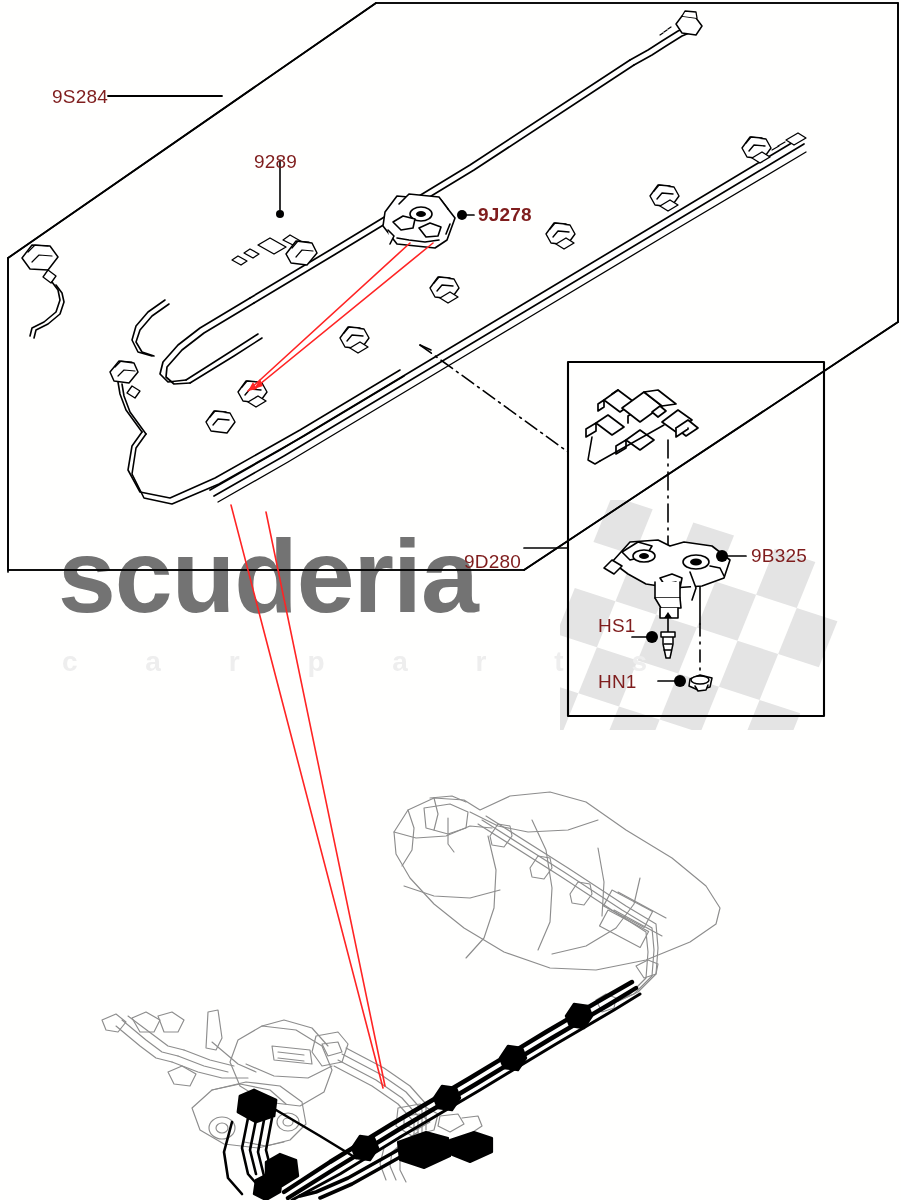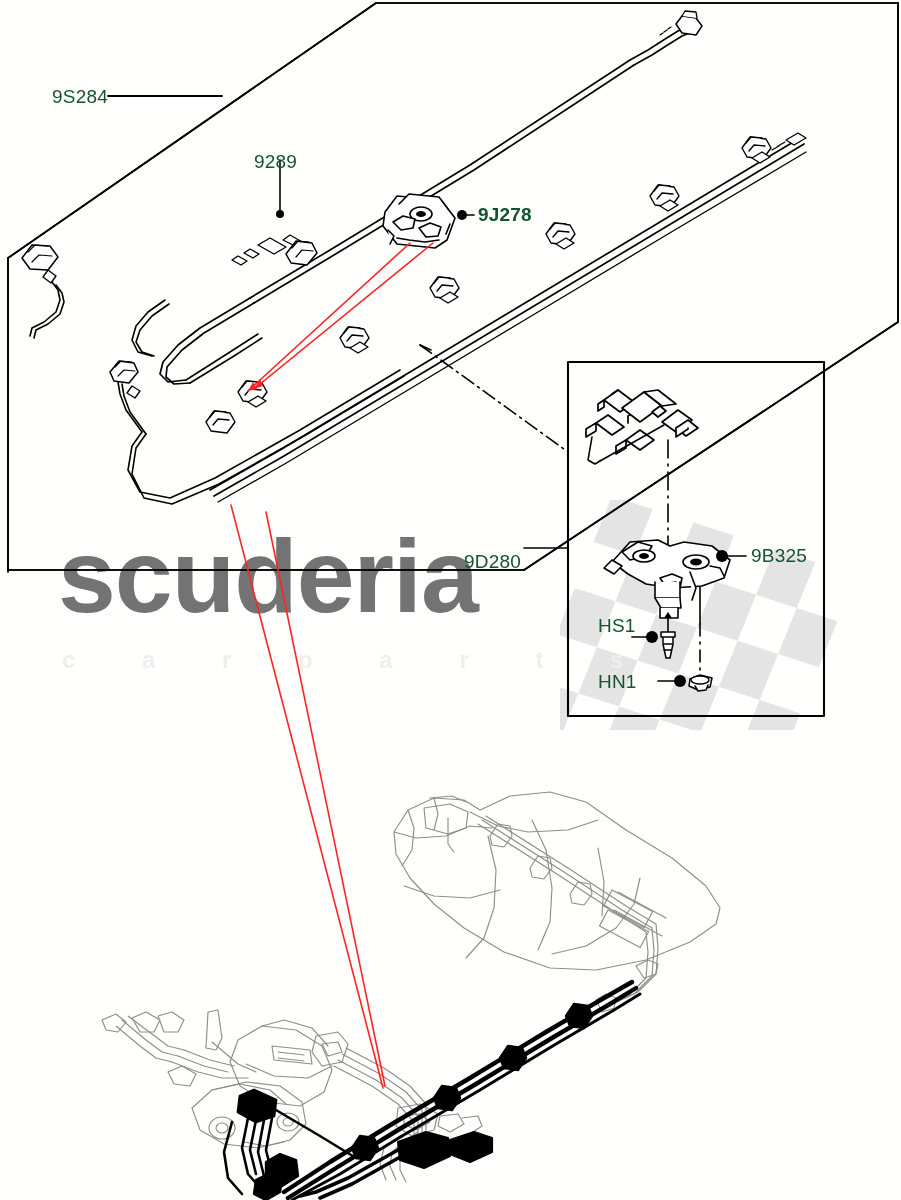--- a/index.html
+++ b/index.html
@@ -5,34 +5,34 @@
 <style>
   html,body{margin:0;padding:0;background:#ffffff;}
   body{
     width:901px;height:1200px;position:relative;overflow:hidden;
     font-family:"Liberation Sans","DejaVu Sans",sans-serif;
     background:#fffffe;
   }
   #stage{position:absolute;left:0;top:0;width:901px;height:1200px;}
   #stage svg{position:absolute;left:0;top:0;width:901px;height:1200px;}
   .lbl{
-    position:absolute;color:#14532d;font-size:19px;font-weight:400;
+    position:absolute;color:#7f1d1d;font-size:19px;font-weight:400;
     letter-spacing:0.2px;white-space:nowrap;line-height:1;
     font-family:"Liberation Sans","DejaVu Sans",sans-serif;
   }
   .wm-main{
     position:absolute;left:58px;top:524px;
     font-size:104px;font-weight:700;color:#737373;
     letter-spacing:-1px;line-height:1;white-space:nowrap;
     font-family:"Liberation Sans","DejaVu Sans",sans-serif;
     user-select:none;
   }
   .wm-sub{
     position:absolute;left:62px;top:648px;
-    font-size:24px;font-weight:700;color:#eeeeee;
+    font-size:28px;font-weight:700;color:#eeeeee;
     letter-spacing:30px;line-height:1;white-space:nowrap;
     font-family:"Liberation Sans","DejaVu Sans",sans-serif;
     user-select:none;
   }
 </style>
 </head>
 <body>
 
 <div id="stage">
 

